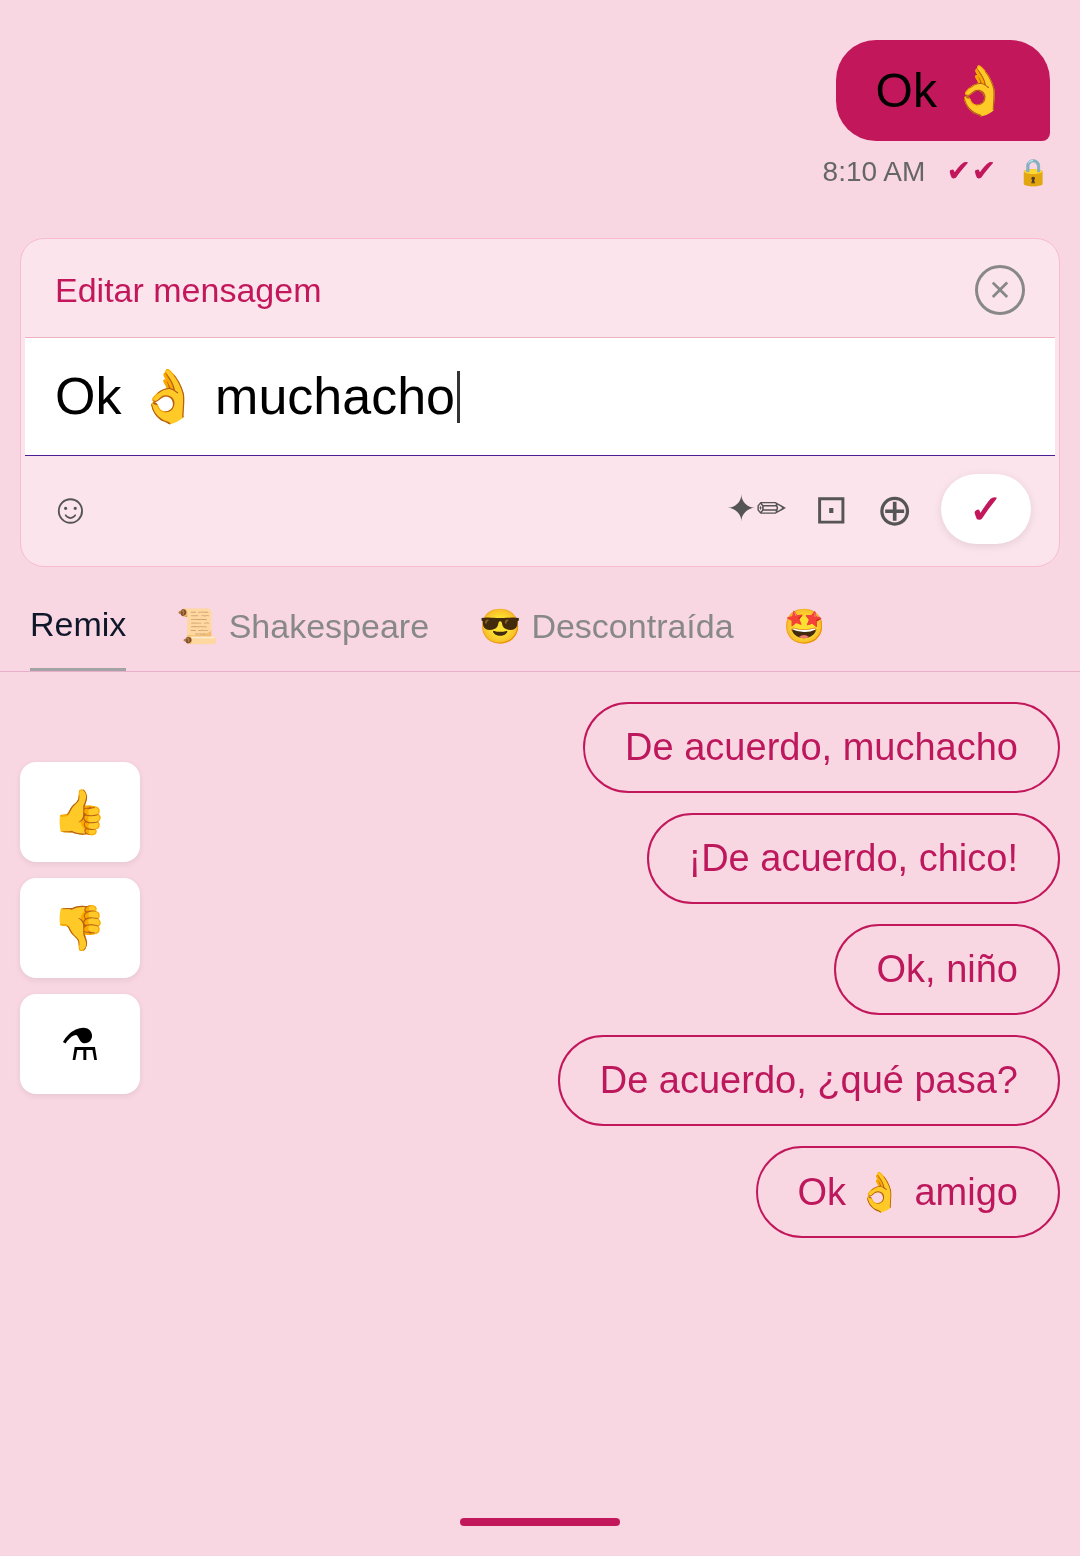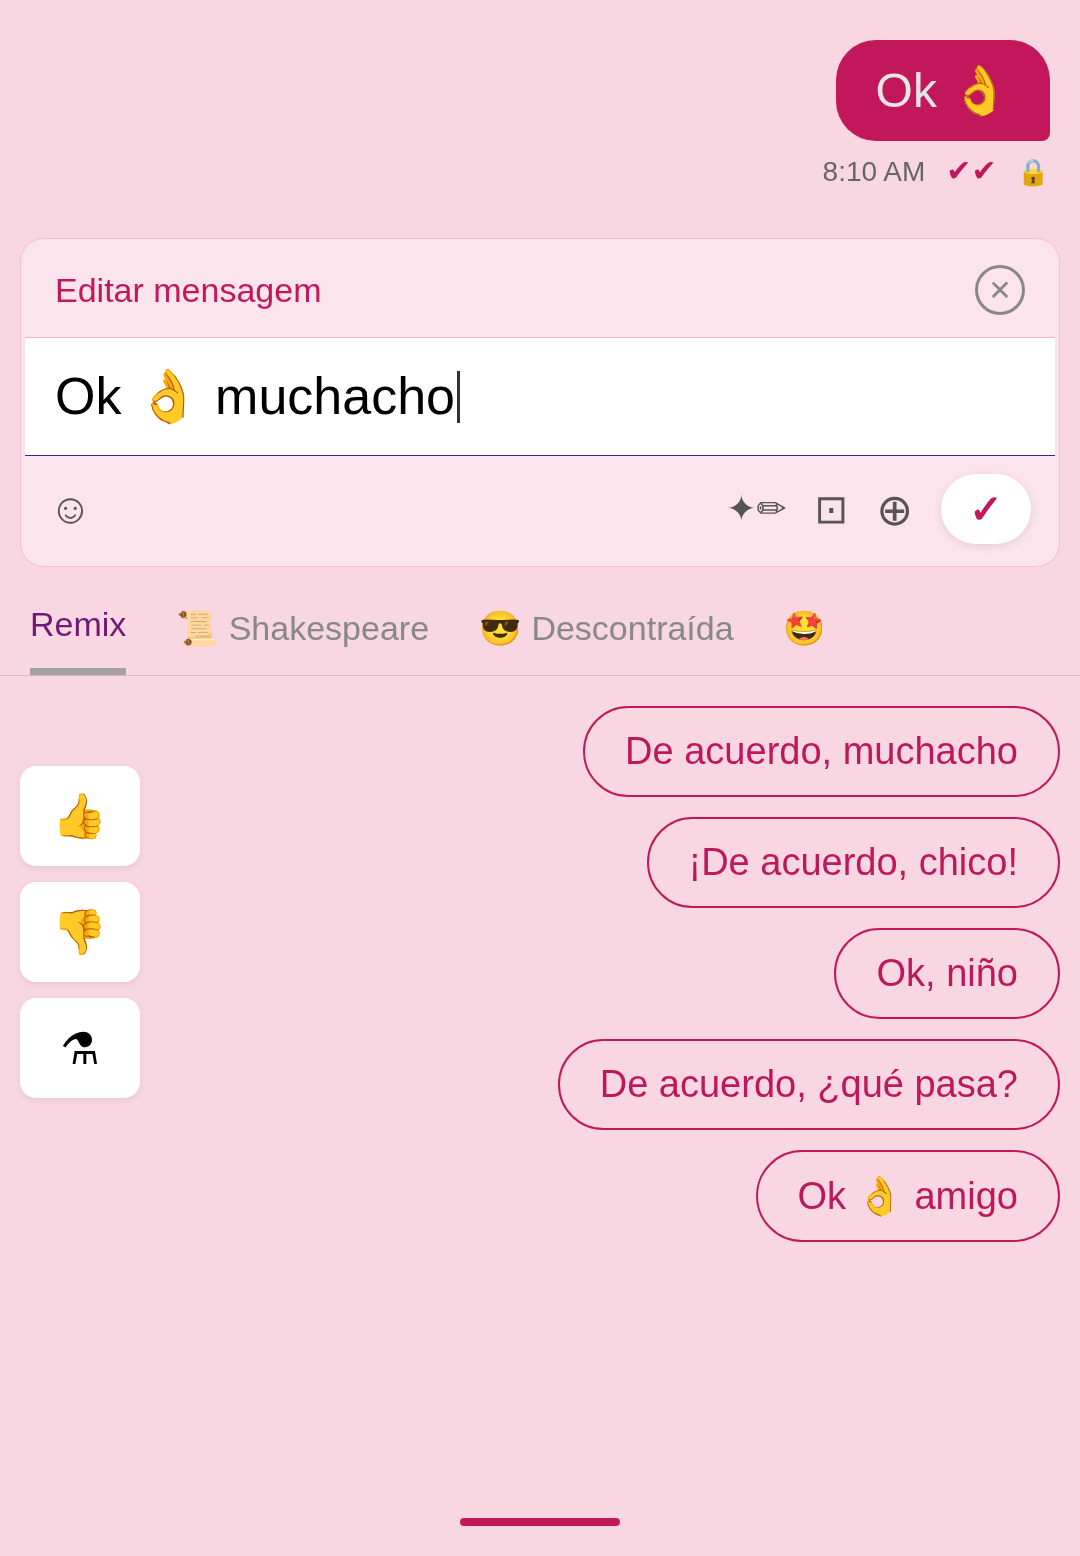--- a/index.html
+++ b/index.html
@@ -16,21 +16,21 @@
     
     .chat-area {
       padding: 40px 30px 20px 30px;
       display: flex;
       flex-direction: column;
       align-items: flex-end;
     }
 
     .message-bubble-sent {
       background-color: #c2185b;
-      color: #e5e5e5;
+      color: #000000;
       border-radius: 40px 40px 8px 40px;
       padding: 22px 40px;
       font-size: 48px;
       font-weight: 500;
       display: flex;
       align-items: center;
       gap: 10px;
       max-width: 700px;
       margin-bottom: 12px;
     }
@@ -178,22 +178,22 @@
       font-size: 34px;
       color: #888;
       cursor: pointer;
       display: flex;
       align-items: center;
       gap: 10px;
       white-space: nowrap;
     }
 
     .tab-item.active {
-      color: #701a75;
-      border-bottom: 8px solid #a3a3a3;
+      color: #0f172a;
+      border-bottom: 4px solid #a3a3a3;
       margin-bottom: -1px;
     }
 
     
     .suggestions-area {
       display: flex;
       padding: 30px 20px;
       gap: 20px;
     }
 

